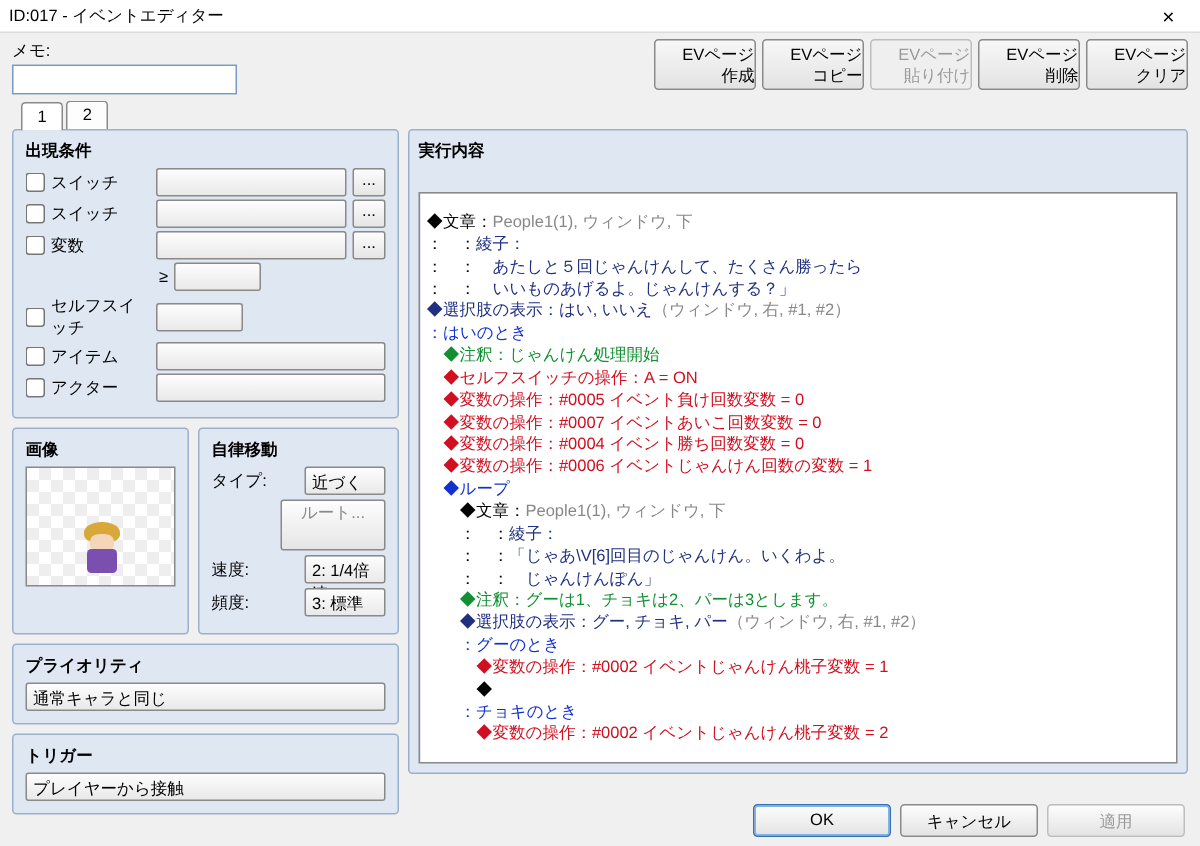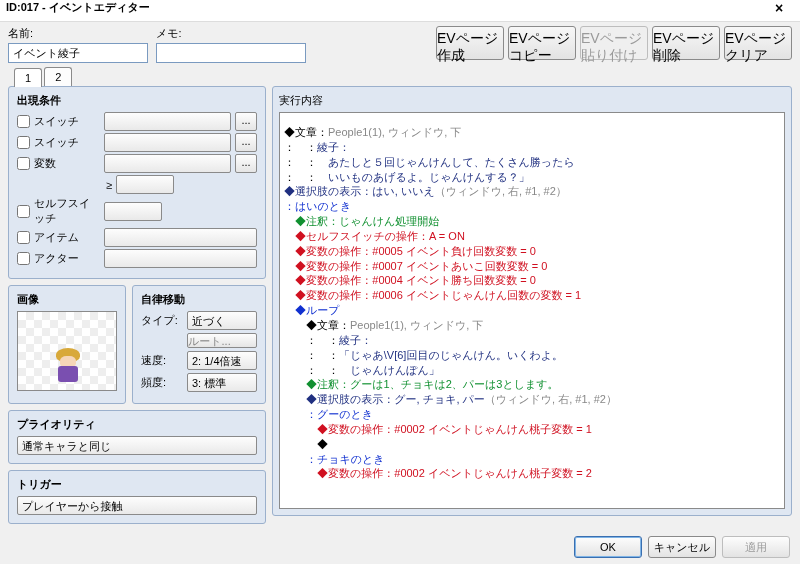--- a/index.html
+++ b/index.html
@@ -1,76 +1,72 @@
 <!DOCTYPE html>
 <html><head>
 <meta charset="utf-8">
 <style>
 * { box-sizing: border-box; margin: 0; padding: 0; font-family: "MS UI Gothic", "Meiryo", sans-serif; font-size: 11px; }
 body { background: #f0f0f0; width: 800px; height: 564px; overflow: hidden; }
-.titlebar { background: #fff; height: 22px; display: flex; align-items: flex-start; padding: 0 6px; border-bottom: 1px solid #ddd; font-weight: bold; }
+.titlebar { background: #fff; height: 22px; display: flex; align-items: center; padding: 0 6px; border-bottom: 1px solid #ddd; }
 .titlebar .title { flex: 1; font-size: 11px; }
 .titlebar .close { width: 30px; text-align: center; font-size: 14px; cursor: pointer; }
 .toprow { display: flex; align-items: flex-start; padding: 4px 8px 2px 8px; gap: 8px; }
 .field-col { display: flex; flex-direction: column; }
 .field-col label { color: #000; margin-bottom: 2px; }
 .text-input { border: 1px solid #7a9ac0; background: #fff; height: 20px; padding: 2px 4px; }
 .btn-row { display: flex; gap: 4px; margin-left: auto; }
-.ev-btn { width: 68px; height: 34px; background: linear-gradient(#f7f7f7,#e3e3e3); border: 1px solid #8a8a8a; border-radius: 3px; text-align: left; font-size: 14px; line-height: 1.2; padding-top: 3px; cursor: pointer; }
+.ev-btn { width: 68px; height: 34px; background: linear-gradient(#f7f7f7,#e3e3e3); border: 1px solid #8a8a8a; border-radius: 3px; text-align: right; font-size: 11px; line-height: 1.2; padding-top: 3px; cursor: pointer; }
 .ev-btn.disabled { color: #9a9a9a; border-color: #bdbdbd; background: #efefef; }
 .tabs { margin: 2px 0 0 14px; }
 .tab { display: inline-block; border: 1px solid #8a8a8a; border-bottom: none; background: #fdfdfd; padding: 3px 10px; border-radius: 3px 3px 0 0; margin-right: -1px; cursor: pointer; }
 .tab.active { background: #fff; position: relative; top: 1px; }
 .main { display: flex; gap: 6px; padding: 0 8px 4px 8px; }
 .left-col { width: 258px; display: flex; flex-direction: column; gap: 6px; }
 .panel { background: #dfe7f2; border: 1px solid #9bb0cc; border-radius: 3px; padding: 6px 8px 8px 8px; }
 .panel > .ph { font-weight: bold; margin-bottom: 4px; }
 .cond-row { display: flex; align-items: center; gap: 4px; margin: 2px 0; }
 .chk { width: 13px; height: 13px; }
 .cond-lbl { width: 66px; }
 .dd { flex: 1; height: 19px; background: linear-gradient(#fdfdfd,#e9e9e9); border: 1px solid #8a8a8a; border-radius: 2px; }
 .dd.small { width: 58px; flex: none; }
 .ellips { width: 22px; height: 19px; background: linear-gradient(#fdfdfd,#e5e5e5); border: 1px solid #8a8a8a; border-radius: 2px; text-align: center; line-height: 15px; }
 .two-col { display: flex; gap: 6px; }
 .img-box { width: 100px; height: 80px; background: repeating-conic-gradient(#eee 0 25%, #fff 0 50%) 0 0/16px 16px; border: 1px solid #8a8a8a; position: relative; }
 .sprite { position: absolute; left: 34px; top: 36px; width: 32px; height: 38px; }
 .sprite .hair { position:absolute; left:4px; top:0; width:24px; height:14px; background:#d8a93a; border-radius:50% 50% 40% 40%; }
 .sprite .face { position:absolute; left:8px; top:8px; width:16px; height:12px; background:#f6d6b8; border-radius:40%; }
 .sprite .body { position:absolute; left:6px; top:18px; width:20px; height:16px; background:#7a4fb0; border-radius:3px; }
-.ar-row { display: flex; align-items: center; gap: 4px; margin: 3px 0; }
+.ar-row { display: flex; align-items: center; gap: 20px; margin: 3px 0; }
 .ar-lbl { width: 42px; }
-.route-btn { width: 70px; height: 15px; background: linear-gradient(#fdfdfd,#e5e5e5); border: 1px solid #8a8a8a; border-radius: 2px; text-align: left; color: #888; margin-left: auto; }
+.route-btn { width: 70px; height: 34px; background: linear-gradient(#fdfdfd,#e5e5e5); border: 1px solid #8a8a8a; border-radius: 2px; text-align: center; color: #888; margin-left: auto; }
 .right-col { flex: 1; }
 .exec-panel { background: #dfe7f2; border: 1px solid #9bb0cc; border-radius: 3px; padding: 6px; height: 430px; display: flex; flex-direction: column; }
 .exec-list { flex: 1; background: #fff; border: 1px solid #8a8a8a; overflow-y: scroll; padding: 12px 4px; font-family: "MS Gothic", monospace; font-size: 12px; line-height: 1.35; }
 .exec-list .ln { white-space: pre; }
 .c-navy { color: #203080; }
 .c-gray { color: #888; }
 .c-blue { color: #1030d0; }
 .c-green { color: #109030; }
 .c-red { color: #d01020; }
 .c-black { color: #000; }
 .footer { position: absolute; bottom: 6px; right: 10px; display: flex; gap: 6px; }
-.f-btn { width: 68px; height: 22px; background: linear-gradient(#fdfdfd,#e3e3e3); border: 1px solid #8a8a8a; border-radius: 3px; cursor: pointer; text-align: center; }
+.f-btn { width: 92px; height: 22px; background: linear-gradient(#fdfdfd,#e3e3e3); border: 1px solid #8a8a8a; border-radius: 3px; cursor: pointer; text-align: center; }
 .f-btn.primary { border: 1px solid #3a6fb0; box-shadow: 0 0 0 1px #7fb4e6 inset; }
 .f-btn.disabled { color: #9a9a9a; border-color: #bdbdbd; }
 </style>
 </head>
 <body>
 
 <div class="titlebar">
   <span class="title">ID:017 - イベントエディター</span>
   <span class="close">×</span>
 </div>
 
 <div class="toprow">
-  <div class="field-col" style="width:140px">
-    <label>名前:</label>
-    <input class="text-input" value="イベント綾子" style="">
-  </div>
   <div class="field-col" style="width:150px">
     <label>メモ:</label>
     <input class="text-input" value="" style="">
   </div>
   <div class="btn-row">
     <button class="ev-btn">EVページ<br>作成</button>
     <button class="ev-btn">EVページ<br>コピー</button>
     <button class="ev-btn disabled">EVページ<br>貼り付け</button>
     <button class="ev-btn">EVページ<br>削除</button>
     <button class="ev-btn">EVページ<br>クリア</button>
@@ -166,21 +162,21 @@
         <div class="panel">
           <div class="ph">トリガー</div>
           <div class="dd" style="padding:2px 4px">プレイヤーから接触</div>
         </div>
       </div>
     </div>
   </div>
 
   <div class="right-col">
     <div class="exec-panel">
-      <div class="ph" style="font-weight:normal;margin-bottom:4px">実行内容</div>
+      <div class="ph" style="font-weight:bold;margin-bottom:20px">実行内容</div>
       <div class="exec-list" id="exec-list">
           <div class="ln"><span class="c-black">◆文章：</span><span class="c-gray">People1(1), ウィンドウ, 下</span></div>
           <div class="ln"><span class="c-black">：　：</span><span class="c-navy">綾子：</span></div>
           <div class="ln"><span class="c-black">：　：</span><span class="c-navy">　あたしと５回じゃんけんして、たくさん勝ったら</span></div>
           <div class="ln"><span class="c-black">：　：</span><span class="c-navy">　いいものあげるよ。じゃんけんする？」</span></div>
           <div class="ln"><span class="c-navy">◆選択肢の表示：はい, いいえ</span><span class="c-gray">（ウィンドウ, 右, #1, #2）</span></div>
           <div class="ln"><span class="c-blue">：はいのとき</span></div>
           <div class="ln"><span class="c-green">　◆注釈：じゃんけん処理開始</span></div>
           <div class="ln"><span class="c-red">　◆セルフスイッチの操作：A = ON</span></div>
           <div class="ln"><span class="c-red">　◆変数の操作：#0005 イベント負け回数変数 = 0</span></div>

